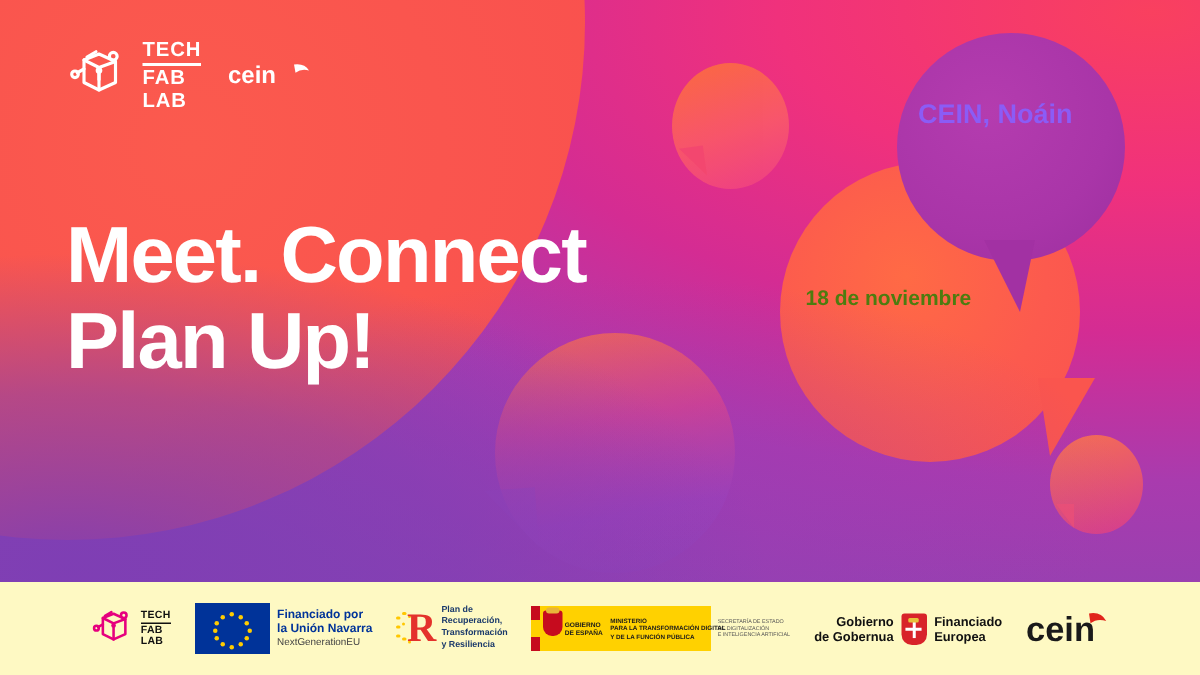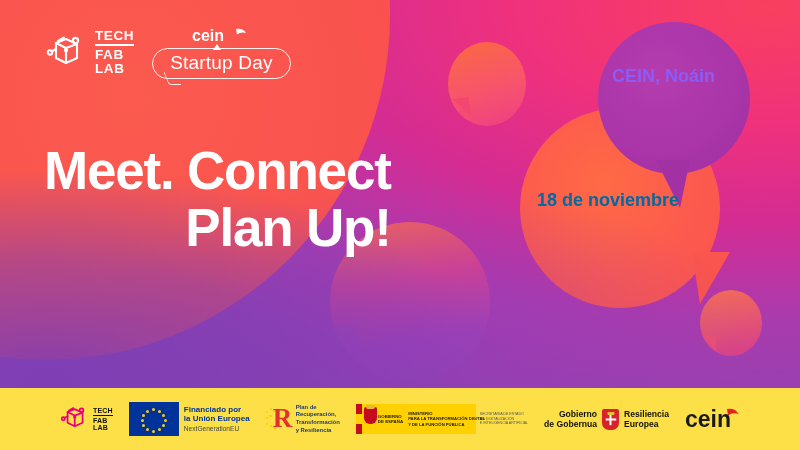--- a/index.html
+++ b/index.html
@@ -138,36 +138,36 @@
     border-bottom:6px solid #fff;
   }
 
   
   .headline{
     position:absolute; left:44px; top:142px;
     color:#fff; font-weight:bold;
     font-size:53px; line-height:1.08;
     letter-spacing:-1.2px;
   }
-  .headline div{ white-space:nowrap;text-align:right; }
+  .headline div{ white-space:nowrap; }
 
   
   .loc{
     position:absolute; left:612px; top:66px;
     color:#8b5cf6; font-weight:bold; font-size:18px; white-space:nowrap;
   }
   .date{
     position:absolute; left:537px; top:190px;
-    color:#0369a1; font-weight:bold; font-size:18px; white-space:nowrap;
+    color:#4d7c0f; font-weight:bold; font-size:14px; white-space:nowrap;
   }
 
   
   .footer{
     position:absolute; left:0; top:388px; width:800px; height:62px;
-    background:#fde047;
+    background:#fef9c3;
     display:flex; align-items:center; justify-content:center; gap:16px;
     padding:0 10px;
   }
   .f-item{ display:flex; align-items:center; }
 
   
   .tfl-pink{ display:flex; align-items:center; gap:4px; }
   .tfl-pink .w{
     display:flex; flex-direction:column; align-items:flex-start;
     font-weight:bold; color:#111; font-size:7px; line-height:1.05; letter-spacing:.2px;
@@ -298,21 +298,20 @@
       </span>
     </div>
 
     <div class="sd">
       <span class="sd-cein">
         <svg width="58" height="20" viewBox="0 0 58 20">
           <text x="0" y="15" font-family="Liberation Sans, sans-serif" font-size="16" font-weight="bold" fill="#ffffff">cein</text>
           <path d="M44 3 q7 -1 10 4 q-5 -1.5 -9 1.5 Z" fill="#ffffff"></path>
         </svg>
       </span>
-      <div class="sd-badge"><span>Start</span><span class="uarrow">u</span><span>p Day</span></div>
     </div>
 
   </div>
 
   <div class="headline">
     <div>Meet. Connect</div>
     <div>Plan Up!</div>
   </div>
 
   <div class="loc">CEIN, Noáin</div>
@@ -351,21 +350,21 @@
         <i class="eu-star" style="left:29.5px;top:26.4px"></i>
         <i class="eu-star" style="left:23.5px;top:28px"></i>
         <i class="eu-star" style="left:17.5px;top:26.4px"></i>
         <i class="eu-star" style="left:13.4px;top:22.4px"></i>
         <i class="eu-star" style="left:11.8px;top:17px"></i>
         <i class="eu-star" style="left:13.4px;top:11.6px"></i>
         <i class="eu-star" style="left:17.5px;top:7.6px"></i>
       </div>
       <div class="eu-txt">
         <div class="l1">Financiado por</div>
-        <div class="l2">la Unión Europea</div>
+        <div class="l2">la Unión Navarra</div>
         <div class="l3">NextGenerationEU</div>
       </div>
     </div>
 
     <div class="f-item prtr">
       <div class="prtr-mark">
         <div class="dots">
           <i style="left:0px;top:3px"></i>
             <i style="left:4px;top:0px"></i>
             <i style="left:7.5px;top:2px"></i>
@@ -405,21 +404,21 @@
       </div>
     </div>
 
     <div class="f-item nav">
       <div class="nav-l">
         <div>Gobierno</div>
         <div>de Gobernua</div>
       </div>
       <div class="nav-shield"></div>
       <div class="nav-r">
-        <div>Resiliencia</div>
+        <div>Financiado</div>
         <div>Europea</div>
       </div>
     </div>
 
     <div class="f-item cein-k">
       <svg width="56" height="26" viewBox="0 0 56 26">
         <text x="0" y="21" font-family="Liberation Sans, sans-serif" font-size="23" font-weight="bold" fill="#1A1A1A">cein</text>
         <path d="M42 3 q8 -1.5 11.5 5 q-6 -2 -10.5 1.5 Z" fill="#E1251B"></path>
       </svg>
     </div>

